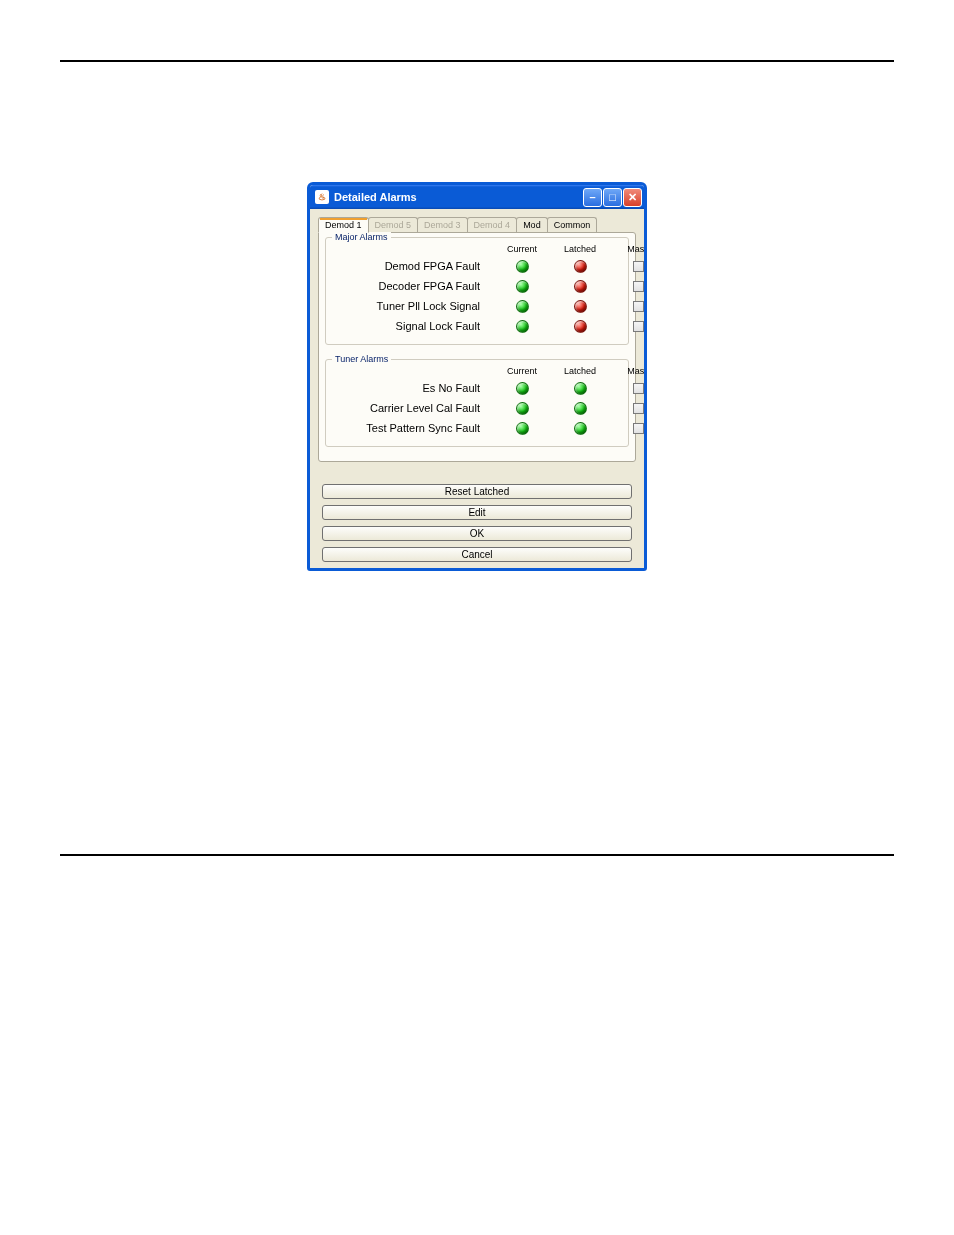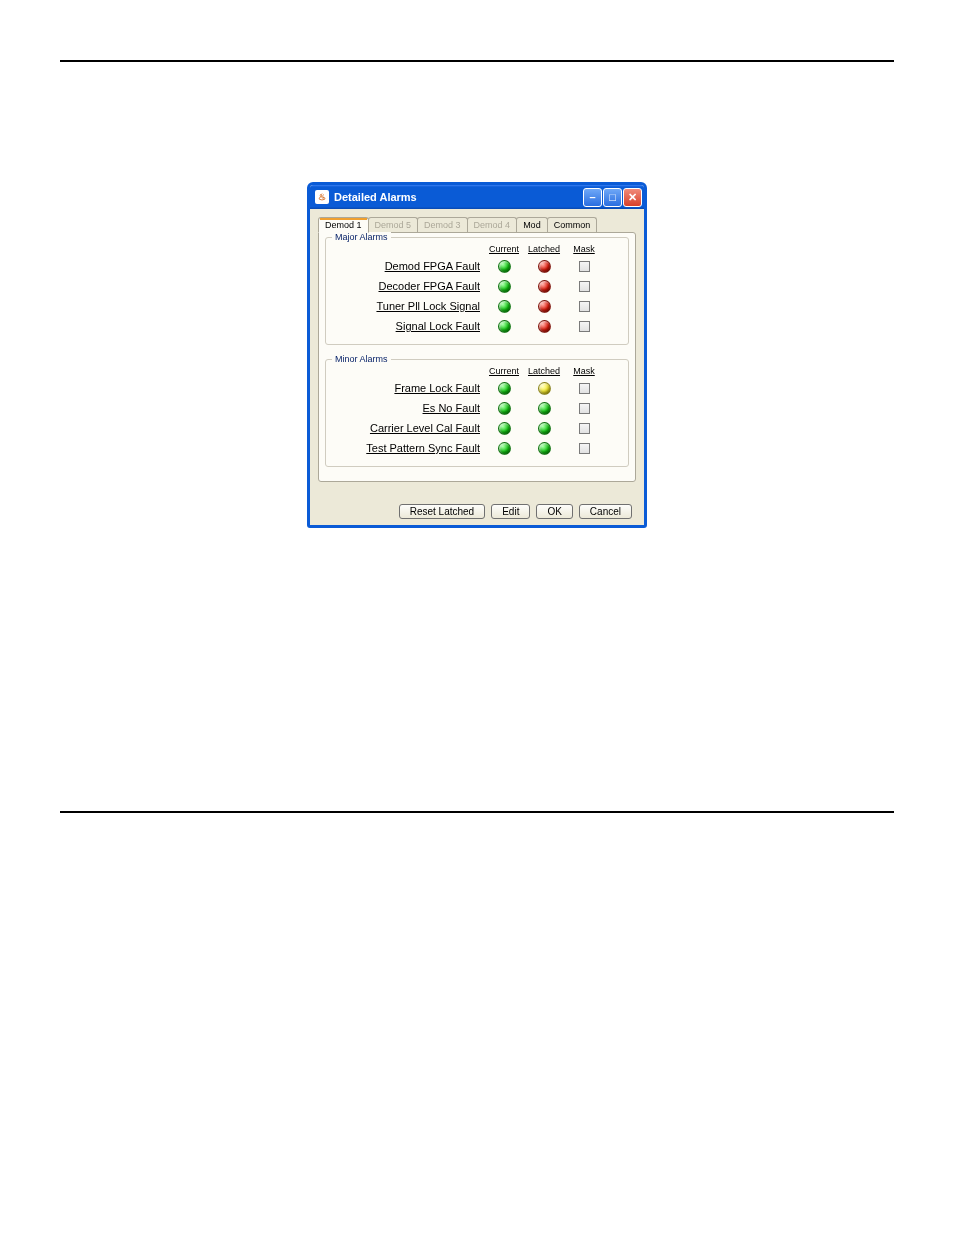--- a/index.html
+++ b/index.html
@@ -101,22 +101,21 @@
     top: -6px; left: 6px;
     background: #fdfcf7;
     padding: 0 3px;
     color: #0a246a;
     font-size: 9px;
   }
   .alarm-header, .alarm-row {
     display: grid;
     grid-template-columns: 150px 40px 40px 40px;
     align-items: center;
-    gap: 0;
-    text-decoration: underline;
+    gap: 18px;
   }
   .alarm-header { margin-bottom: 2px; font-size: 9px; }
   .alarm-header > div { text-align: center; }
   .alarm-header > div:first-child { text-align: right; }
   .alarm-row { height: 20px; }
   .alarm-row .alabel { text-align: right; font-size: 11px; padding-right: 4px; }
   .cell { display: flex; justify-content: center; align-items: center; }
   .led {
     width: 13px; height: 13px;
     border-radius: 50%;
@@ -130,20 +129,21 @@
     width: 11px; height: 11px;
     border: 1px solid #7a7a7a;
     background: linear-gradient(#f5f5f5,#e2e2e2);
   }
   .button-row {
     display: flex;
     justify-content: flex-end;
     gap: 6px;
     margin-top: 22px;
     padding: 0 4px;
+    flex-direction: column;
   }
   .btn {
     border: 1px solid #707070;
     background: linear-gradient(#fdfdfb, #ece9d8);
     border-radius: 3px;
     padding: 1px 10px;
     font-size: 10px;
     font-family: Tahoma, sans-serif;
   }
   
@@ -240,40 +240,28 @@
                     <div class="led red"></div>
                   </div>
                   <div class="cell">
                     <div class="chk"></div>
                   </div>
                 </div>
               </div>
           </div>
 
           <div class="group" style="margin-top:14px">
-            <div class="group-legend">Minor Alarms</div>
+            <div class="group-legend">Tuner Alarms</div>
             <div class="alarm-header">
               <div></div>
               <div>Current</div>
               <div>Latched</div>
               <div>Mask</div>
             </div>
             <div id="minor-rows">
-                <div class="alarm-row">
-                  <div class="alabel">Frame Lock Fault</div>
-                  <div class="cell">
-                    <div class="led green"></div>
-                  </div>
-                  <div class="cell">
-                    <div class="led yellow"></div>
-                  </div>
-                  <div class="cell">
-                    <div class="chk"></div>
-                  </div>
-                </div>
                 <div class="alarm-row">
                   <div class="alabel">Es No Fault</div>
                   <div class="cell">
                     <div class="led green"></div>
                   </div>
                   <div class="cell">
                     <div class="led green"></div>
                   </div>
                   <div class="cell">
                     <div class="chk"></div>

